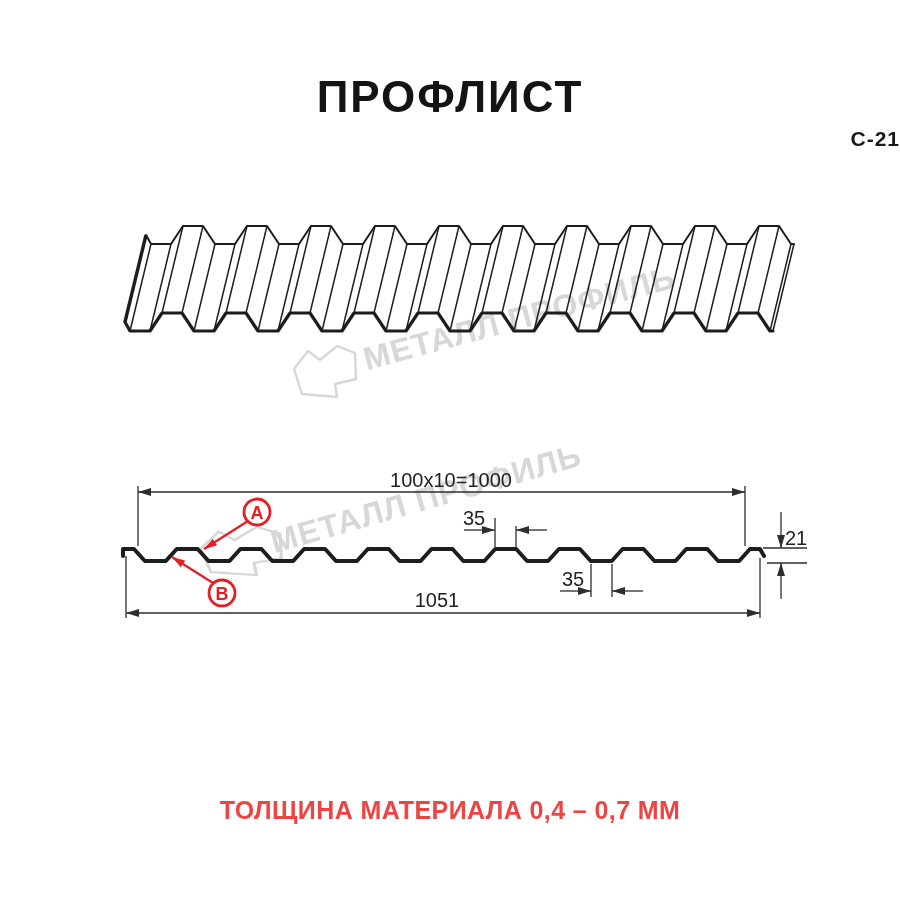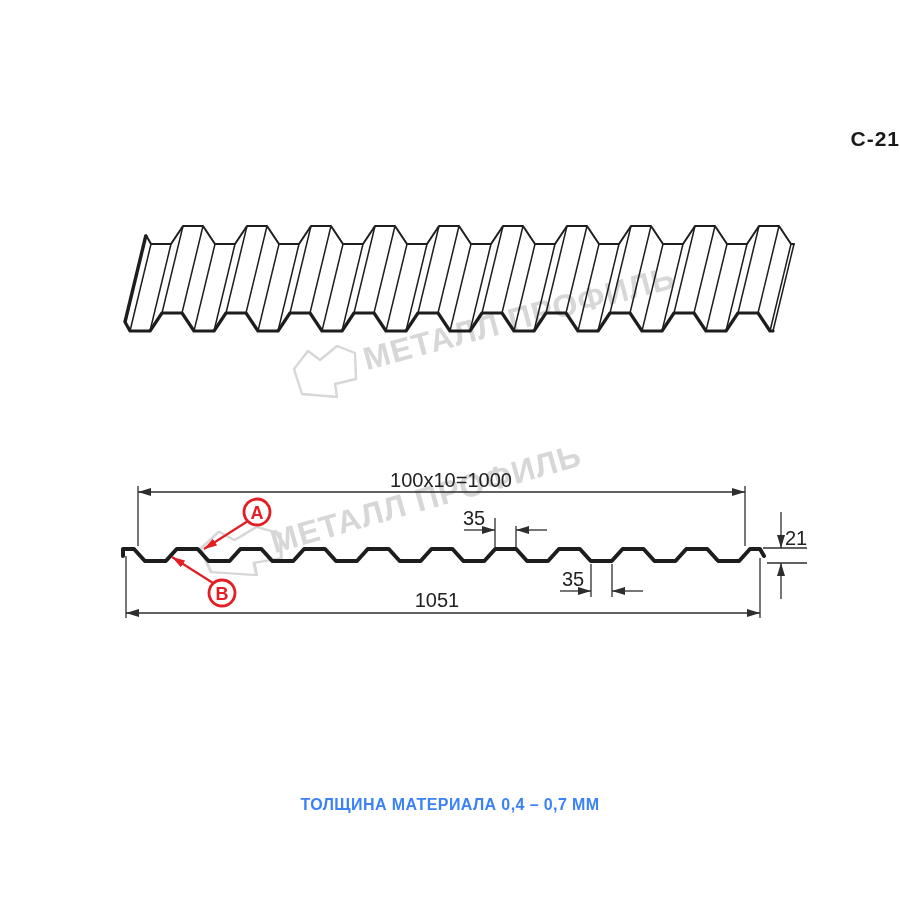--- a/index.html
+++ b/index.html
@@ -3,38 +3,39 @@
 <meta charset="utf-8">
 <style>
   html,body{margin:0;padding:0;background:#fff;}
   .page{position:relative;width:900px;height:900px;background:#ffffff;overflow:hidden;
         font-family:"Liberation Sans",sans-serif;}
   .title{position:absolute;left:0;top:72px;width:900px;text-align:center;margin:0;
          font-size:44px;font-weight:800;letter-spacing:2px;color:#141414;}
   .model{position:absolute;left:0;top:127px;width:900px;text-align:right;
          font-size:21px;font-weight:700;letter-spacing:1px;color:#1a1a1a;}
   .footer-note{position:absolute;left:0;top:796px;width:900px;text-align:center;
-         font-size:16px;font-weight:700;letter-spacing:0.4px;color:#3b82f6;}
+         font-size:25px;font-weight:700;letter-spacing:0.4px;color:#ef4444;}
   .wm{position:absolute;left:0;top:0;width:900px;height:900px;z-index:1;pointer-events:none;}
   .wm-logo{position:absolute;}
   .wm-text{position:absolute;font-weight:700;font-size:32px;letter-spacing:1px;
            color:#d7d7d7;white-space:nowrap;line-height:1;}
   .wm1-logo{left:292px;top:345px;}
   .wm1-text{left:368px;top:343px;transform:rotate(-15deg);transform-origin:0 100%;}
   .wm2-logo{left:198px;top:526px;}
   .wm2-text{left:276px;top:526px;transform:rotate(-16deg);transform-origin:0 100%;}
   .canvas{position:absolute;left:0;top:0;z-index:2;}
   .dimtext{font-family:"Liberation Sans",sans-serif;font-size:20px;fill:#222;}
   .redtext{font-family:"Liberation Sans",sans-serif;font-size:18px;font-weight:700;fill:#e31e24;}
 </style>
 </head>
 <body>
 
 <div class="page">
 
+  <h1 class="title">ПРОФЛИСТ</h1>
   <div class="model">С-21</div>
 
   <div class="wm">
     <svg class="wm-logo wm1-logo" width="66" height="53" viewBox="0 0 66 53" preserveAspectRatio="none">
       <path d="M2,24 L16,6 L28,15 L45,1 L63,8 L64,34 L43,39 L45,52 L10,49 Z" fill="none" stroke="#d7d7d7" stroke-width="2.4" stroke-linejoin="round"></path>
     </svg>
     <span class="wm-text wm1-text">МЕТАЛЛ ПРОФИЛЬ</span>
   </div>
 
   <div class="wm">

